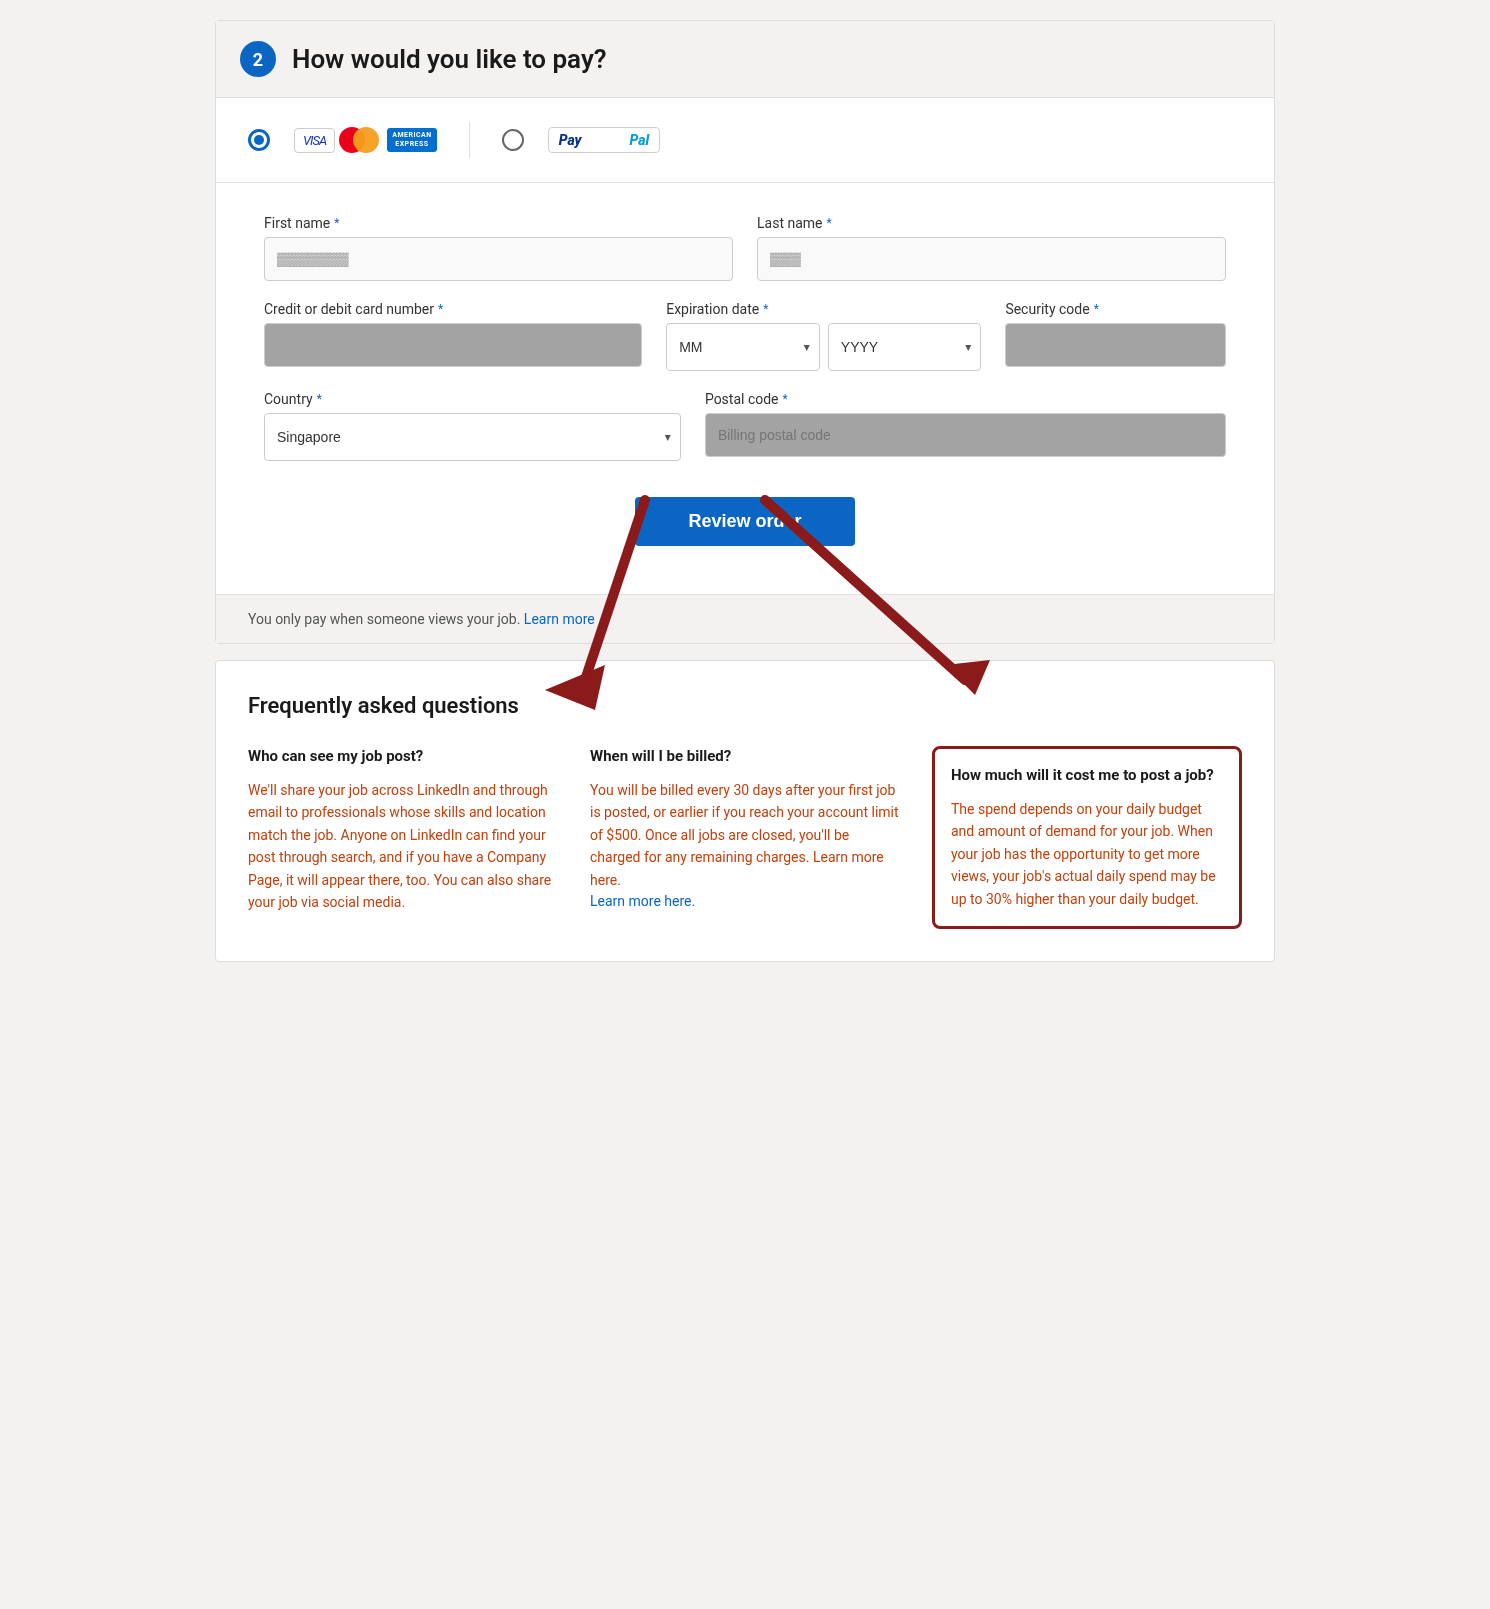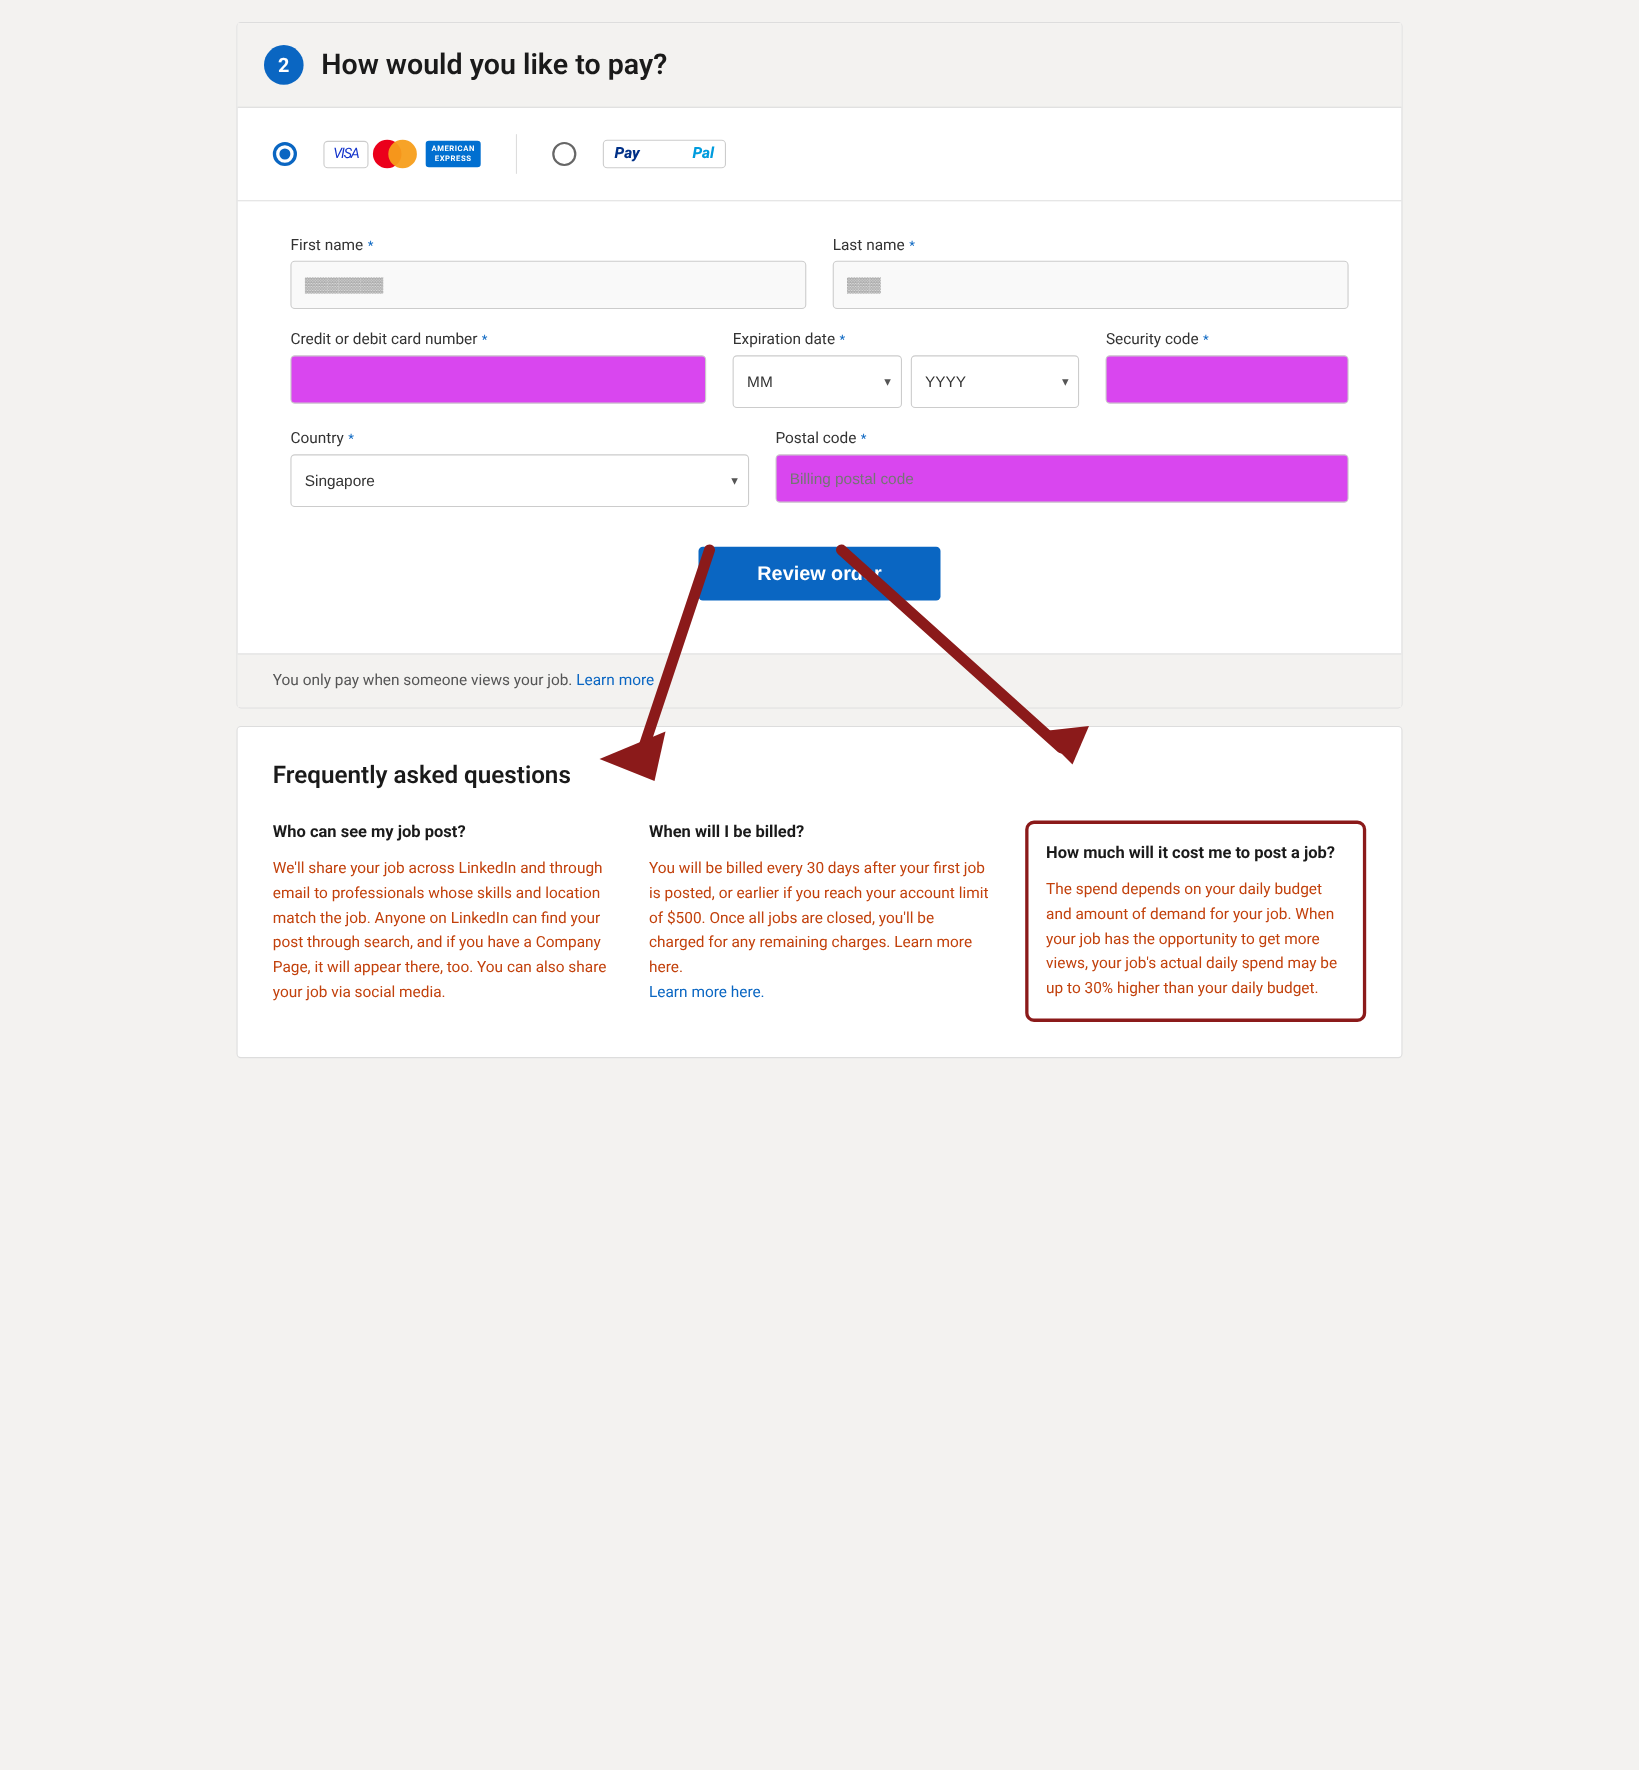--- a/index.html
+++ b/index.html
@@ -200,21 +200,21 @@
       font-size: 12px;
     }
 
     .form-input {
       height: 44px;
       border: 1px solid #ccc;
       border-radius: 4px;
       padding: 0 12px;
       font-size: 14px;
       color: #333;
-      background: #d946ef;
+      background: #a3a3a3;
       width: 100%;
       outline: none;
     }
 
     .form-input.filled {
       background: #f9f9f9;
     }
 
     
     .expiry-group {

